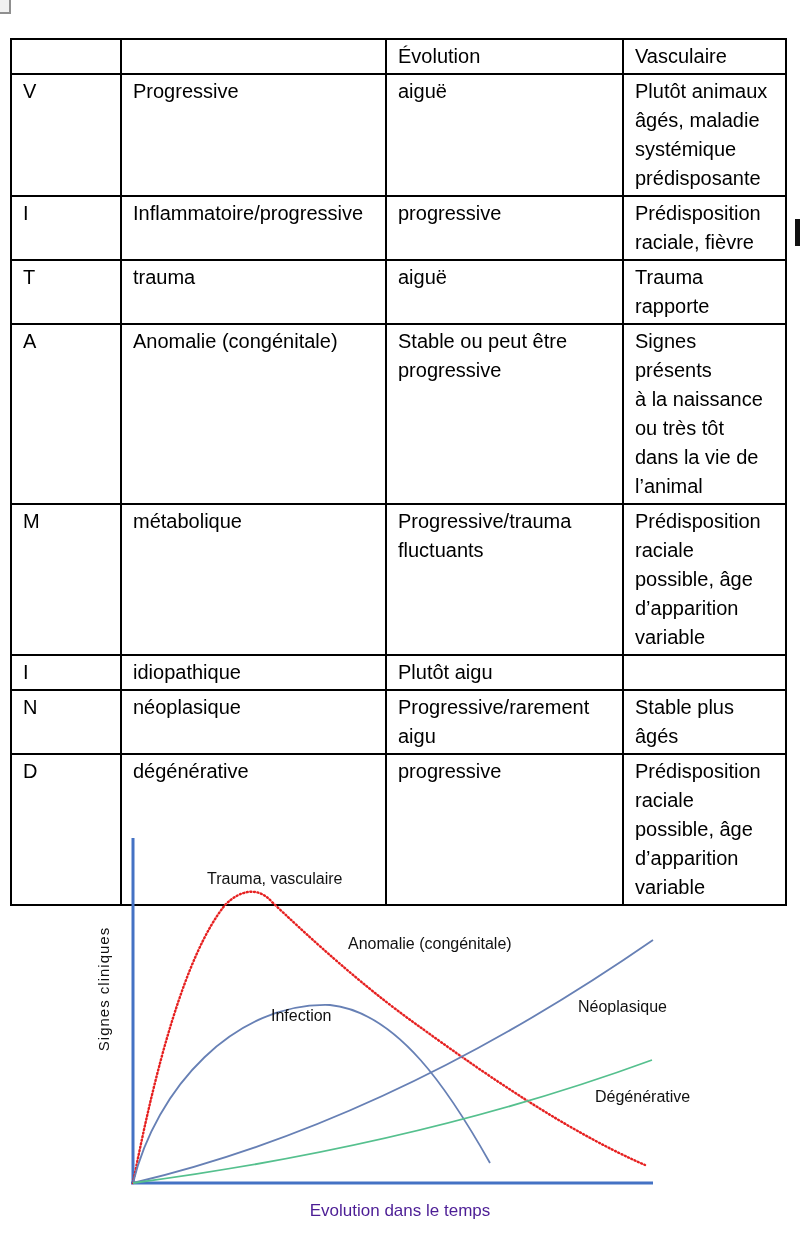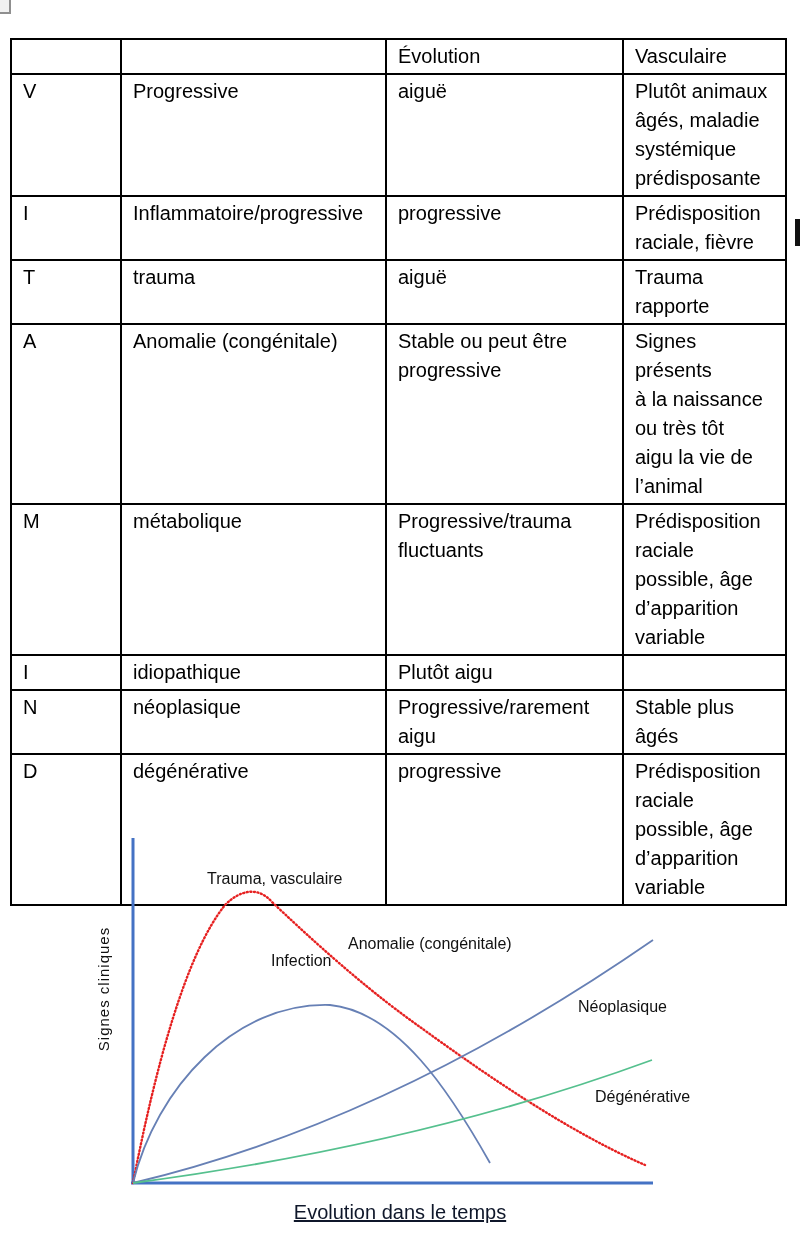--- a/index.html
+++ b/index.html
@@ -23,27 +23,27 @@
   tr.r-head { height:33px; } tr.r0 { height:112px; } tr.r1 { height:58px; }
   tr.r2 { height:60px; } tr.r3 { height:146px; } tr.r4 { height:143px; }
   tr.r5 { height:30px; } tr.r6 { height:60px; } tr.r7 { height:140px; }
 
   
   .chart { position:absolute; left:0; top:0; width:800px; height:1000px; pointer-events:none; }
   .chart svg { position:absolute; left:0; top:820px; width:800px; height:419px; }
   .chart-label { position:absolute; font-size:16px; color:#111; white-space:nowrap; }
   .lbl-trauma { left:207px; top:870px; }
   .lbl-anomalie { left:348px; top:935px; }
-  .lbl-infection { left:271px; top:952px; }
+  .lbl-infection { left:271px; top:1007px; }
   .lbl-neo { left:578px; top:998px; }
   .lbl-dege { left:595px; top:1088px; }
   .axis-label-y { position:absolute; left:103px; top:989px; font-size:15px; letter-spacing:1px;
                   transform:translate(-50%,-50%) rotate(-90deg); white-space:nowrap; color:#111; }
-  .axis-label-x { position:absolute; left:400px; top:1201px; font-size:20px;
-                  transform:translateX(-50%); white-space:nowrap; color:#0f172a;text-decoration:underline; }
+  .axis-label-x { position:absolute; left:400px; top:1201px; font-size:17px;
+                  transform:translateX(-50%); white-space:nowrap; color:#4c1d95; }
 </style>
 </head>
 <body>
 
 <div class="page">
 
   <div class="corner-artifact"></div>
   <div class="cursor-artifact"></div>
 
   <table class="vitamind">
@@ -84,21 +84,21 @@
 rapporte</td>
       </tr>
       <tr class="r3">
         <td>A</td>
         <td>Anomalie (congénitale)</td>
         <td>Stable ou peut être
 progressive</td>
         <td>Signes présents
 à la naissance
 ou très tôt
-aigu la vie de
+dans la vie de
 l’animal</td>
       </tr>
       <tr class="r4">
         <td>M</td>
         <td>métabolique</td>
         <td>Progressive/trauma
 fluctuants</td>
         <td>Prédisposition
 raciale
 possible, âge

